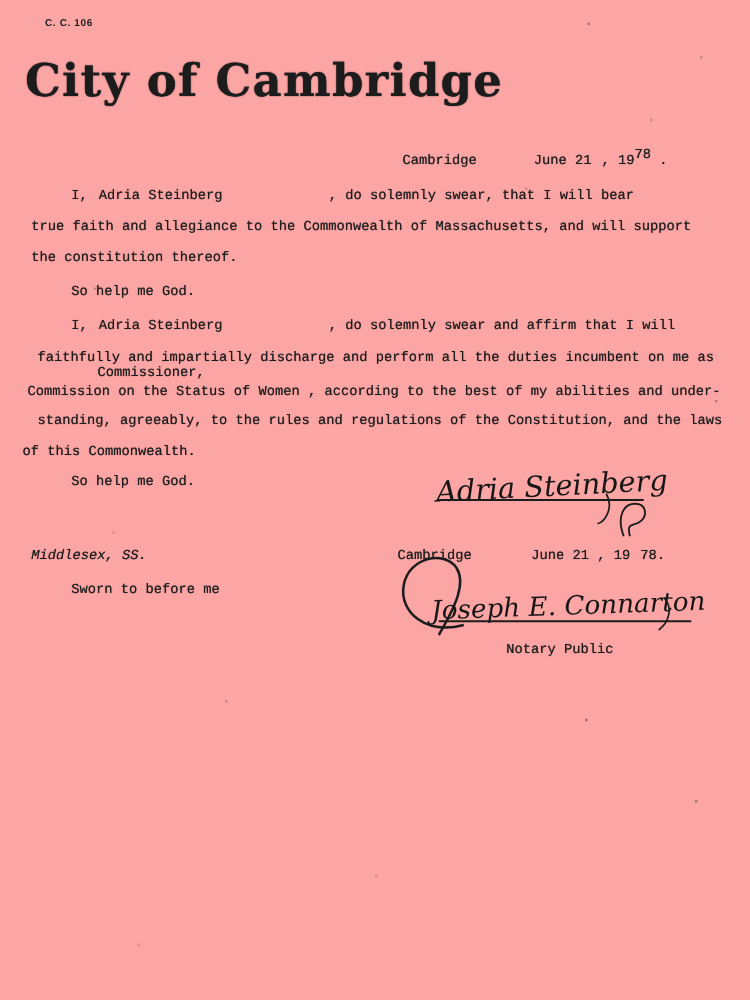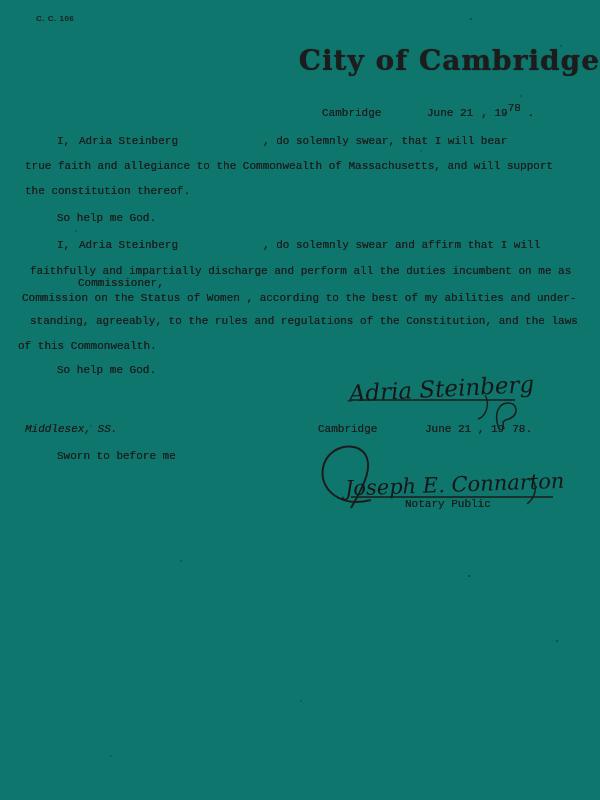--- a/index.html
+++ b/index.html
@@ -1,31 +1,32 @@
 <!DOCTYPE html>
 <html><head>
 <meta charset="utf-8">
 <style>
   html,body{margin:0;padding:0;background:#ffffff;}
   .page{
-    position:relative;width:600px;height:800px;background:#0f766e;
+    position:relative;width:600px;height:800px;background:#fca5a5;
     font-family:"Liberation Mono","DejaVu Sans Mono",monospace;
     color:#1c1c1c;overflow:hidden;
   }
   .line{
     position:absolute;white-space:pre;font-size:11px;line-height:14px;
     text-shadow:0 0 0.6px rgba(25,25,25,0.75);
+    margin-top:16px;
   }
   .formnum{
     position:absolute;left:36px;top:14px;font-size:8px;font-weight:bold;
     letter-spacing:0.5px;font-family:"Liberation Sans",sans-serif;
   }
   .title{
-    position:absolute;left:20px;top:44px;width:580px;text-align:right;
-    font-family:"DejaVu Serif",serif;font-weight:700;font-size:28px;
+    position:absolute;left:20px;top:44px;width:580px;text-align:left;
+    font-family:"DejaVu Serif",serif;font-weight:700;font-size:36px;
     letter-spacing:1px;text-shadow:0 0 1px #1c1c1c;
   }
   .raised{position:relative;top:-5px;font-family:Liberation Mono, monospace;}
   .gap8{display:inline-block;width:8px;}
   .sig-svg{position:absolute;overflow:visible;}
   .sig-text{
     font-family:"DejaVu Serif",serif;font-style:italic;
     fill:#161616;
   }
   .ink-stroke{stroke:#1c1c1c;fill:none;}

